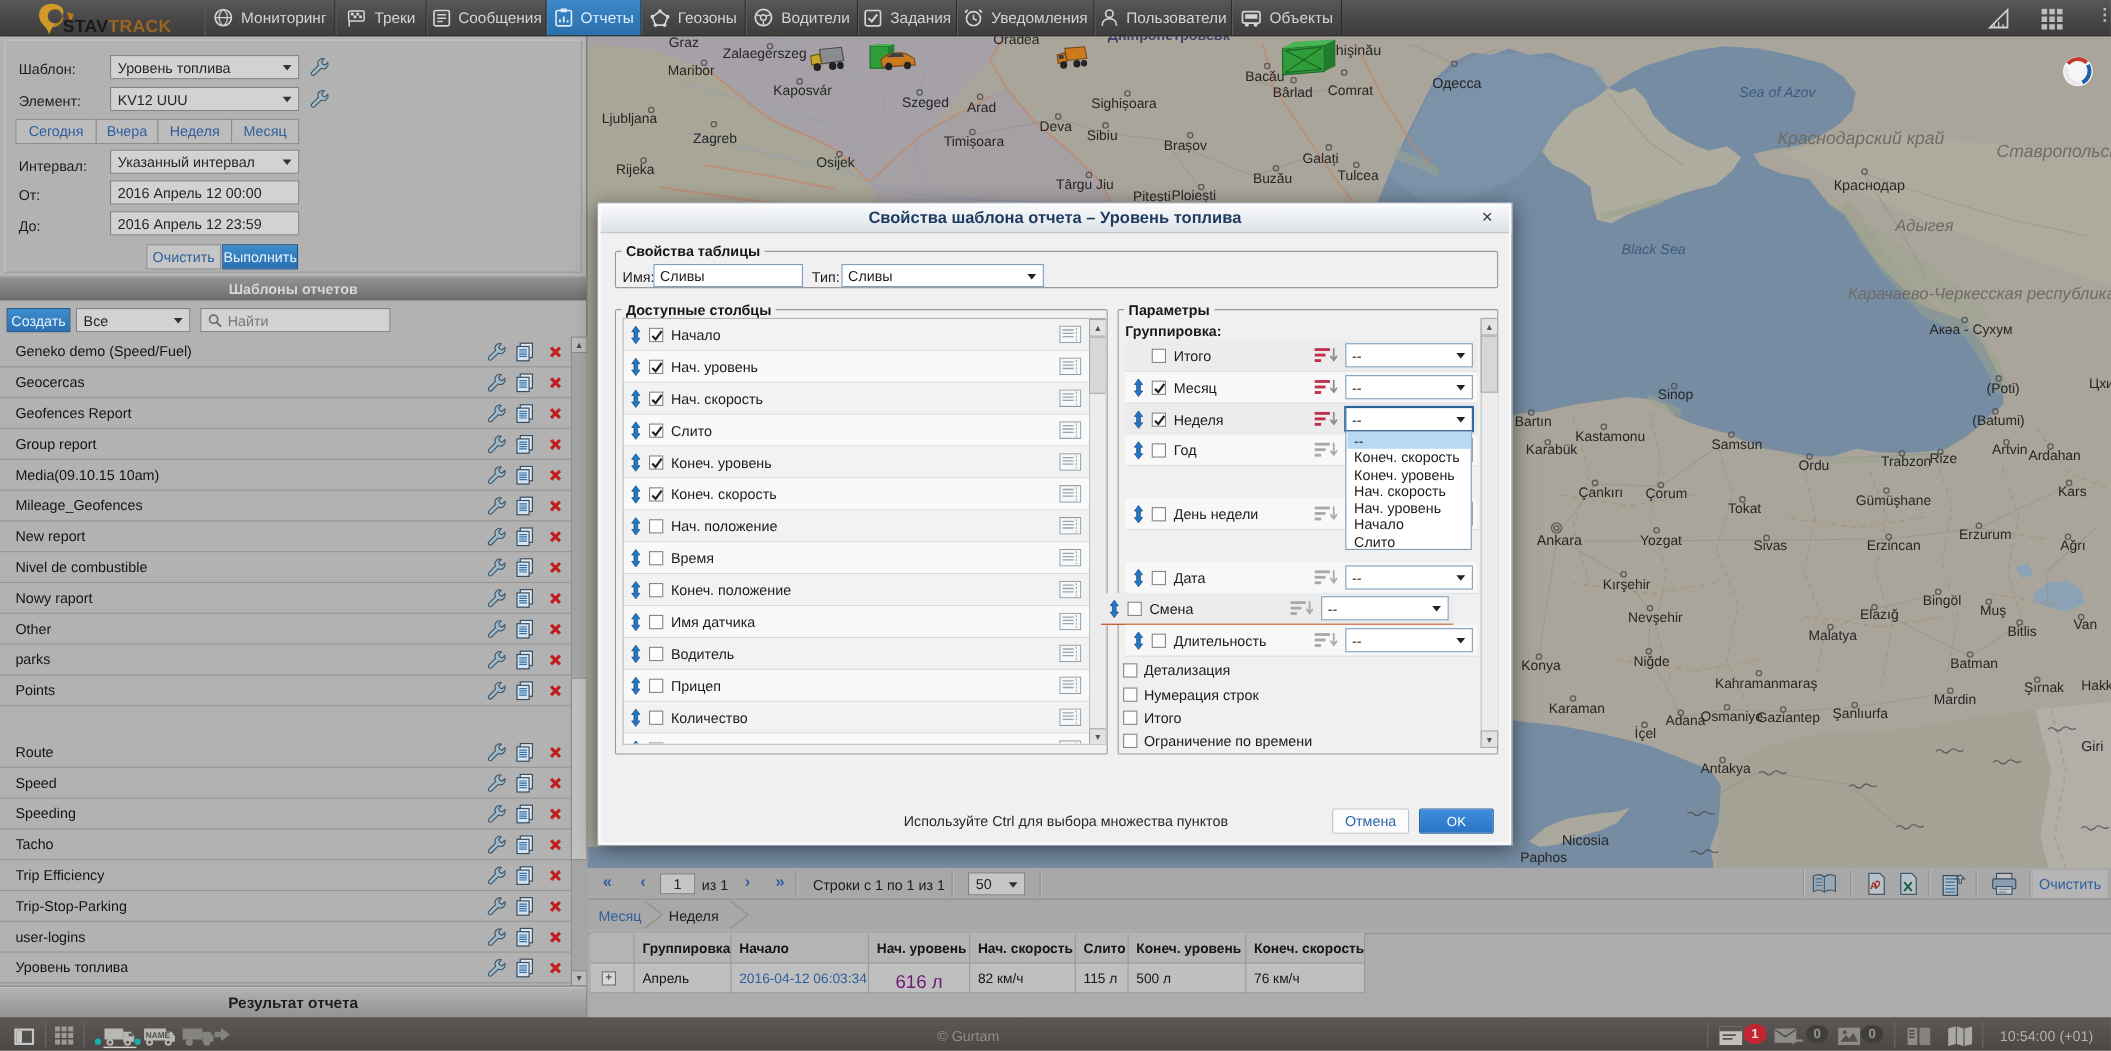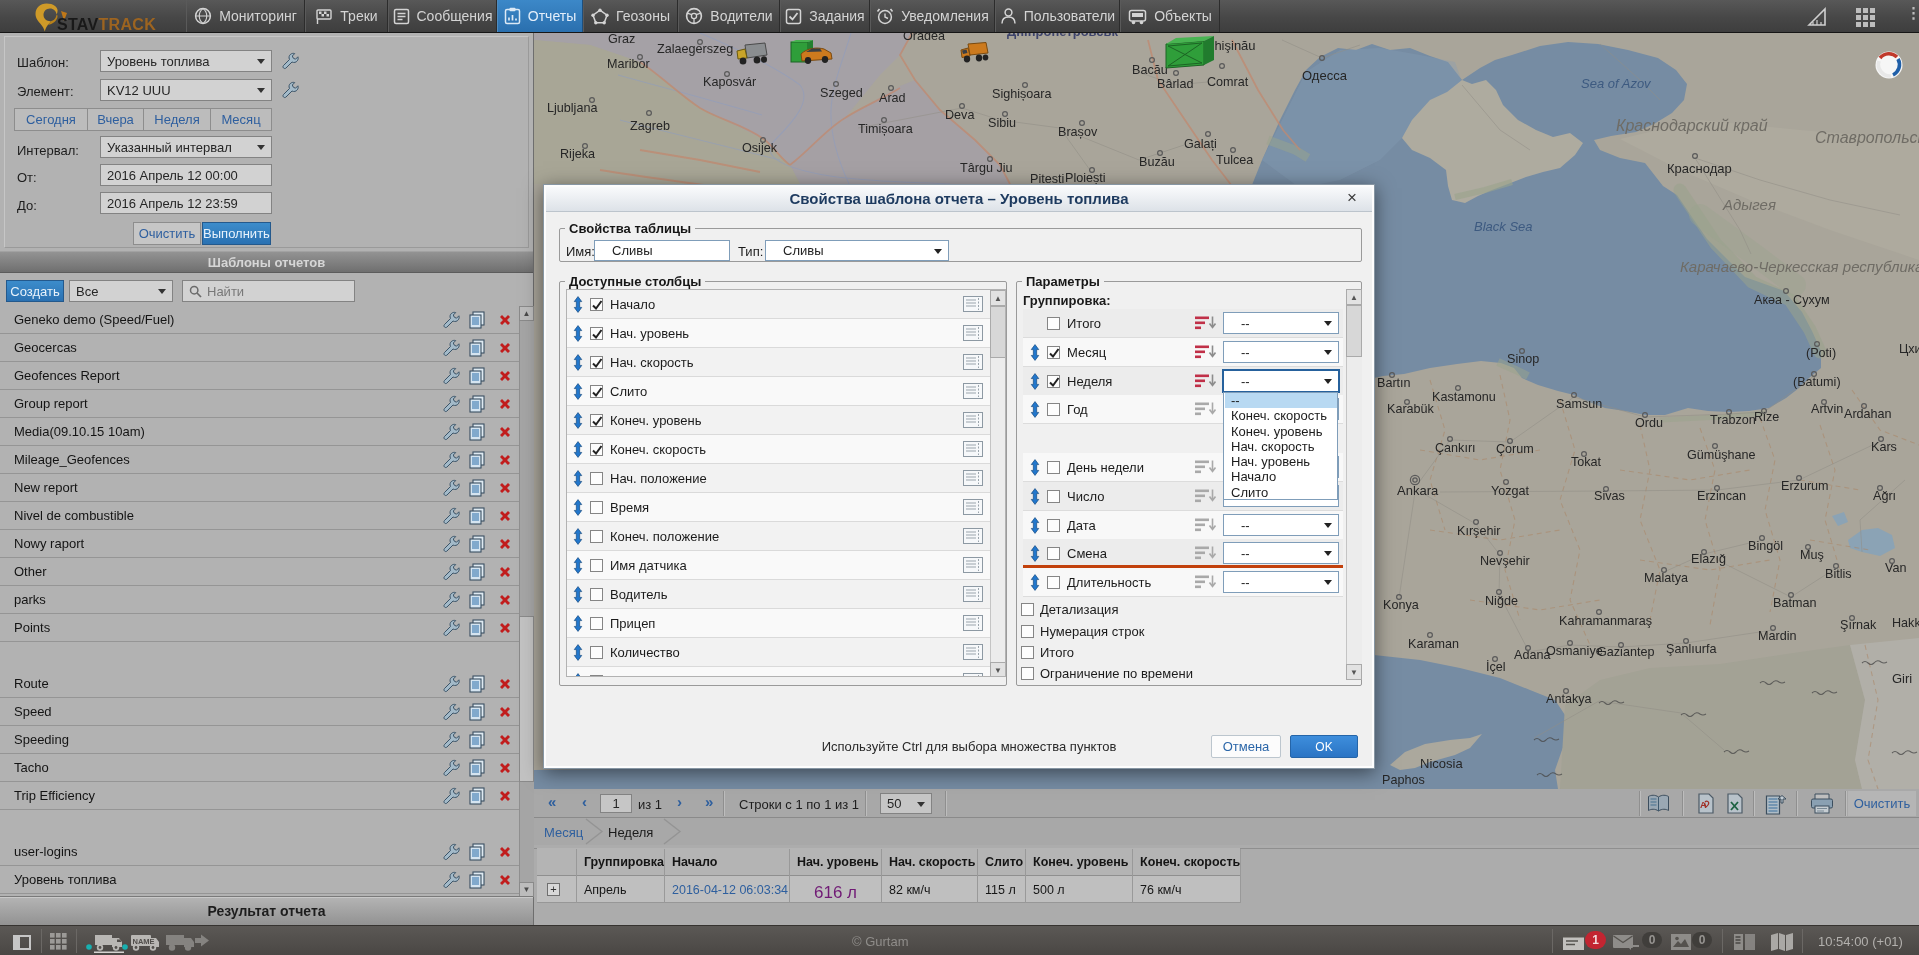--- a/index.html
+++ b/index.html
@@ -44,21 +44,21 @@
 #crumbs{position:absolute;left:0;top:29px;width:1385px;height:27px;background:#a8a8a8;}
 #modal{position:absolute;left:543px;top:184px;width:832px;height:585px;background:#f0f0f0;
  border:1px solid #8796a3;box-shadow:0 4px 18px rgba(0,0,0,.5);z-index:50;}
 #mtitle{position:absolute;left:0;top:0;width:830px;height:27px;
  background:linear-gradient(#fbfcfd,#dde2e8);border-bottom:1px solid #bcc4cc;
  text-align:center;font-size:15px;font-weight:bold;color:#1d3a5f;line-height:27px;}
 .mrow{position:absolute;left:0;width:100%;border-bottom:1px solid #dadada;}
 .cbx{position:absolute;width:13px;height:13px;background:#fdfdfd;border:1px solid #858585;}
 .mlabel{position:absolute;font-size:13px;color:#1b1b1b;}
 .msel{position:absolute;background:#fff;border:1px solid #7f9db9;font-size:13px;color:#222;
- display:flex;align-items:center;padding-left:17px;}
+ display:flex;align-items:center;padding-left:5px;}
 .ditem{position:absolute;left:1px;width:112px;height:15.3px;font-size:13px;color:#1c1c1c;padding-left:6px;}
 </style>
 </head>
 <body>
 <div id="nav">
  <svg class="abs" style="left:34px;top:3px" width="30" height="29" viewBox="0 0 30 29">
       <path d="M12.5 0.5 C6 0.5 1.5 5 1.5 11 C1.5 15.5 4.5 18.5 7 21.5 C8.5 23.3 10 25.5 10.8 28.5 C11.5 25.5 12.5 23.6 14 21.8 C14.9 20.7 16 19.5 17 18.2 C13 18.5 9.5 16 9.5 11.8 C9.5 8.2 12.2 5.4 16 5.4 C19.4 5.4 22.2 7.8 22.5 11.5 C23.2 10.4 23.6 9 23.6 7.5 C23.6 4 19.5 0.5 12.5 0.5 Z" fill="#cf9a28"></path>
       <path d="M22.5 11.5 C22.3 14.8 20 17.5 17 18.2 C16 19.5 14.9 20.7 14 21.8 C19.5 21.3 23.3 17.3 23.6 12.8 Z" fill="#b9821a"></path>
     </svg>
  <svg class="abs" style="left:59px;top:10px" width="10" height="12" viewBox="0 0 10 12">
@@ -401,20 +401,32 @@
         </svg>
         <svg class="abs" style="left:468px;top:5px" width="18" height="18" viewBox="0 0 18 18">
           <use href="#cp"></use>
         </svg>
         <svg class="abs" style="left:498px;top:7px" width="14" height="14" viewBox="0 0 14 14">
           <use href="#xm"></use>
         </svg>
       </div>
 <div class="lrow" style="top:476px">
         <span>Trip Efficiency</span>
+        <svg class="abs" style="left:441px;top:5px" width="19" height="18" viewBox="0 0 18 18">
+          <use href="#wr"></use>
+        </svg>
+        <svg class="abs" style="left:468px;top:5px" width="18" height="18" viewBox="0 0 18 18">
+          <use href="#cp"></use>
+        </svg>
+        <svg class="abs" style="left:498px;top:7px" width="14" height="14" viewBox="0 0 14 14">
+          <use href="#xm"></use>
+        </svg>
+      </div>
+<div class="lrow" style="top:504px">
+        <span>Trip-Stop-Parking</span>
         <svg class="abs" style="left:441px;top:5px" width="19" height="18" viewBox="0 0 18 18">
           <use href="#wr"></use>
         </svg>
         <svg class="abs" style="left:468px;top:5px" width="18" height="18" viewBox="0 0 18 18">
           <use href="#cp"></use>
         </svg>
         <svg class="abs" style="left:498px;top:7px" width="14" height="14" viewBox="0 0 14 14">
           <use href="#xm"></use>
         </svg>
       </div>
@@ -1173,43 +1185,32 @@
       <svg class="abs" style="left:7px;top:5px" width="10" height="19" viewBox="0 0 12 20">
         <use href="#arr"></use>
       </svg>
       <div class="cbx" style="left:24px;top:8px"></div>
       <div class="mlabel" style="left:44px;top:7px">День недели</div>
       <svg class="abs" style="left:172px;top:6px" width="21" height="16" viewBox="0 0 21 16">
         <use href="#srtg"></use>
       </svg>
       <div class="msel" style="left:200px;top:3px;width:116px;height:22px;border:1px solid #7f9db9">--<i class="sel-arr" style="border-top-color:#222"></i></div>
     </div>
-<div class="abs" style="left:479px;top:297px;width:320px;height:29px;background:#ececec;border-bottom:1px solid #dcdcdc">
-      <svg class="abs" style="left:7px;top:5px" width="10" height="19" viewBox="0 0 12 20">
-        <use href="#arr"></use>
-      </svg>
-      <div class="cbx" style="left:24px;top:8px"></div>
-      <div class="mlabel" style="left:44px;top:7px">Число</div>
-      <svg class="abs" style="left:172px;top:6px" width="21" height="16" viewBox="0 0 21 16">
-        <use href="#srtg"></use>
-      </svg>
-      <div class="msel" style="left:200px;top:3px;width:116px;height:22px;border:1px solid #7f9db9">--<i class="sel-arr" style="border-top-color:#222"></i></div>
-    </div>
 <div class="abs" style="left:479px;top:326px;width:320px;height:29px;background:#f8f8f8;border-bottom:1px solid #dcdcdc">
       <svg class="abs" style="left:7px;top:5px" width="10" height="19" viewBox="0 0 12 20">
         <use href="#arr"></use>
       </svg>
       <div class="cbx" style="left:24px;top:8px"></div>
       <div class="mlabel" style="left:44px;top:7px">Дата</div>
       <svg class="abs" style="left:172px;top:6px" width="21" height="16" viewBox="0 0 21 16">
         <use href="#srtg"></use>
       </svg>
       <div class="msel" style="left:200px;top:3px;width:116px;height:22px;border:1px solid #7f9db9">--<i class="sel-arr" style="border-top-color:#222"></i></div>
     </div>
-<div class="abs" style="left:479px;top:354px;width:320px;height:29px;background:#ececec;border-bottom:3px solid #c2410c">
+<div class="abs" style="left:457px;top:354px;width:320px;height:29px;background:#ececec;border-bottom:1px solid #c2410c">
       <svg class="abs" style="left:7px;top:5px" width="10" height="19" viewBox="0 0 12 20">
         <use href="#arr"></use>
       </svg>
       <div class="cbx" style="left:24px;top:8px"></div>
       <div class="mlabel" style="left:44px;top:7px">Смена</div>
       <svg class="abs" style="left:172px;top:6px" width="21" height="16" viewBox="0 0 21 16">
         <use href="#srtg"></use>
       </svg>
       <div class="msel" style="left:200px;top:3px;width:116px;height:22px;border:1px solid #7f9db9">--<i class="sel-arr" style="border-top-color:#222"></i></div>
     </div>

